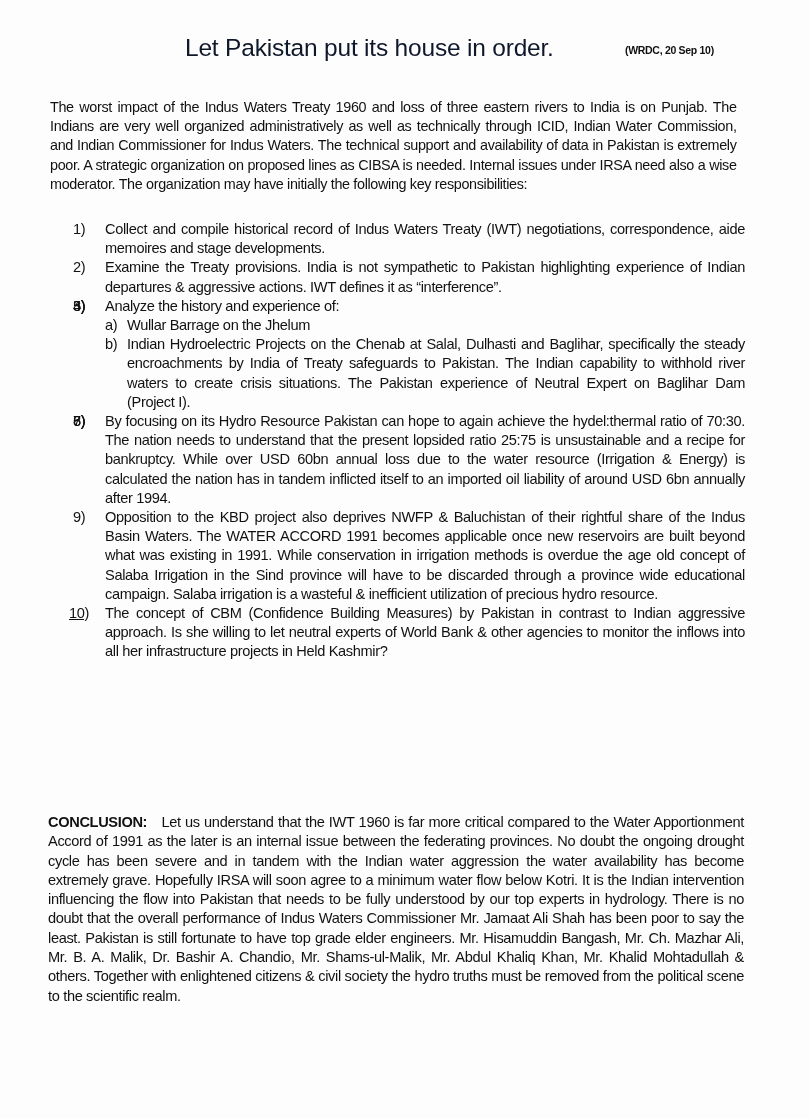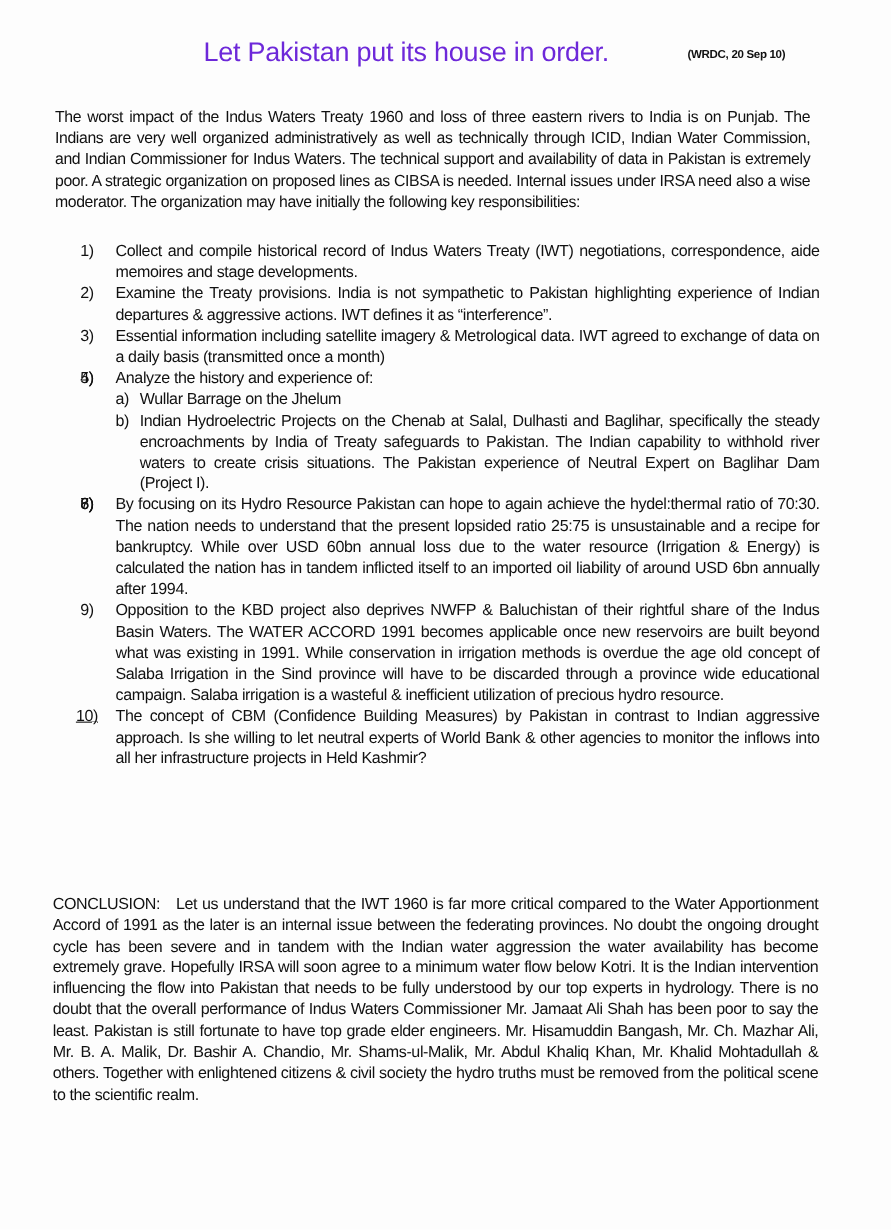--- a/index.html
+++ b/index.html
@@ -4,21 +4,21 @@
 <style>
   html, body { margin: 0; padding: 0; background: #ffffff; }
   body {
     width: 810px; height: 1118px; overflow: hidden; position: relative;
     font-family: "Liberation Sans", sans-serif; color: #111111;
   }
   .page { position: absolute; left: 0; top: 0; width: 810px; height: 1118px; background: #fdfdfd; }
   .title-row { position: absolute; left: 0; top: 34px; width: 810px; height: 34px; }
   .title {
     position: absolute; left: 185px; top: 0; font-size: 24.5px; letter-spacing: -0.2px;
-    white-space: nowrap; color: #6d28d9;
+    white-space: nowrap; color: #0f172a;
   }
   .source {
     position: absolute; left: 625px; top: 10px; font-size: 10.5px; font-weight: bold;
     white-space: nowrap; letter-spacing: -0.3px;
   }
   .intro {
     position: absolute; left: 50px; top: 98px; width: 697px;
     font-size: 14.6px; line-height: 19.2px; text-align: justify; letter-spacing: -0.35px;
     transform: scaleX(0.985); transform-origin: left top;
   }
@@ -26,21 +26,21 @@
   .item { position: relative; padding-left: 32px; font-size: 14.6px; line-height: 19.2px; text-align: justify; letter-spacing: -0.35px; }
   .item .num { position: absolute; left: 0; top: 0; }
   .item.ten .num { left: -4px; text-decoration: underline; }
   .sub { position: relative; padding-left: 22px; font-size: 14.6px; line-height: 19.2px; text-align: justify; letter-spacing: -0.35px; }
   .sub .num { position: absolute; left: 0; top: 0; }
   .sublist { margin-left: 0; }
   .conclusion {
     position: absolute; left: 48px; top: 813px; width: 696px;
     font-size: 14.6px; line-height: 19.3px; text-align: justify; letter-spacing: -0.35px;
   }
-  .conclusion .label { font-weight: normal; margin-right: 10px; }
+  .conclusion .label { font-weight: bold; margin-right: 10px; }
 </style>
 </head>
 <body>
 
 <div class="page">
   <div class="title-row">
     <span class="title">Let Pakistan put its house in order.</span>
     <span class="source">(WRDC, 20 Sep 10)</span>
   </div>
 
@@ -50,21 +50,20 @@
     <div class="item">
       <span class="num">1)</span>
       <span>Collect and compile historical record of Indus Waters Treaty (IWT) negotiations, correspondence, aide memoires and stage developments.</span>
     </div>
     <div class="item">
       <span class="num">2)</span>
       <span>Examine the Treaty provisions. India is not sympathetic to Pakistan highlighting experience of Indian departures &amp; aggressive actions. IWT defines it as “interference”.</span>
     </div>
     <div class="item">
       <span class="num">3)</span>
-      <span>Essential information including satellite imagery &amp; Metrological data. IWT agreed to exchange of data on a daily basis (transmitted once a month)</span>
     </div>
     <div class="item">
       <span class="num">4)</span>
     </div>
     <div class="item">
       <span class="num">5)</span>
       <span>Analyze the history and experience of:</span>
       <div class="sublist">
         <div class="sub">
           <span class="num">a)</span>

